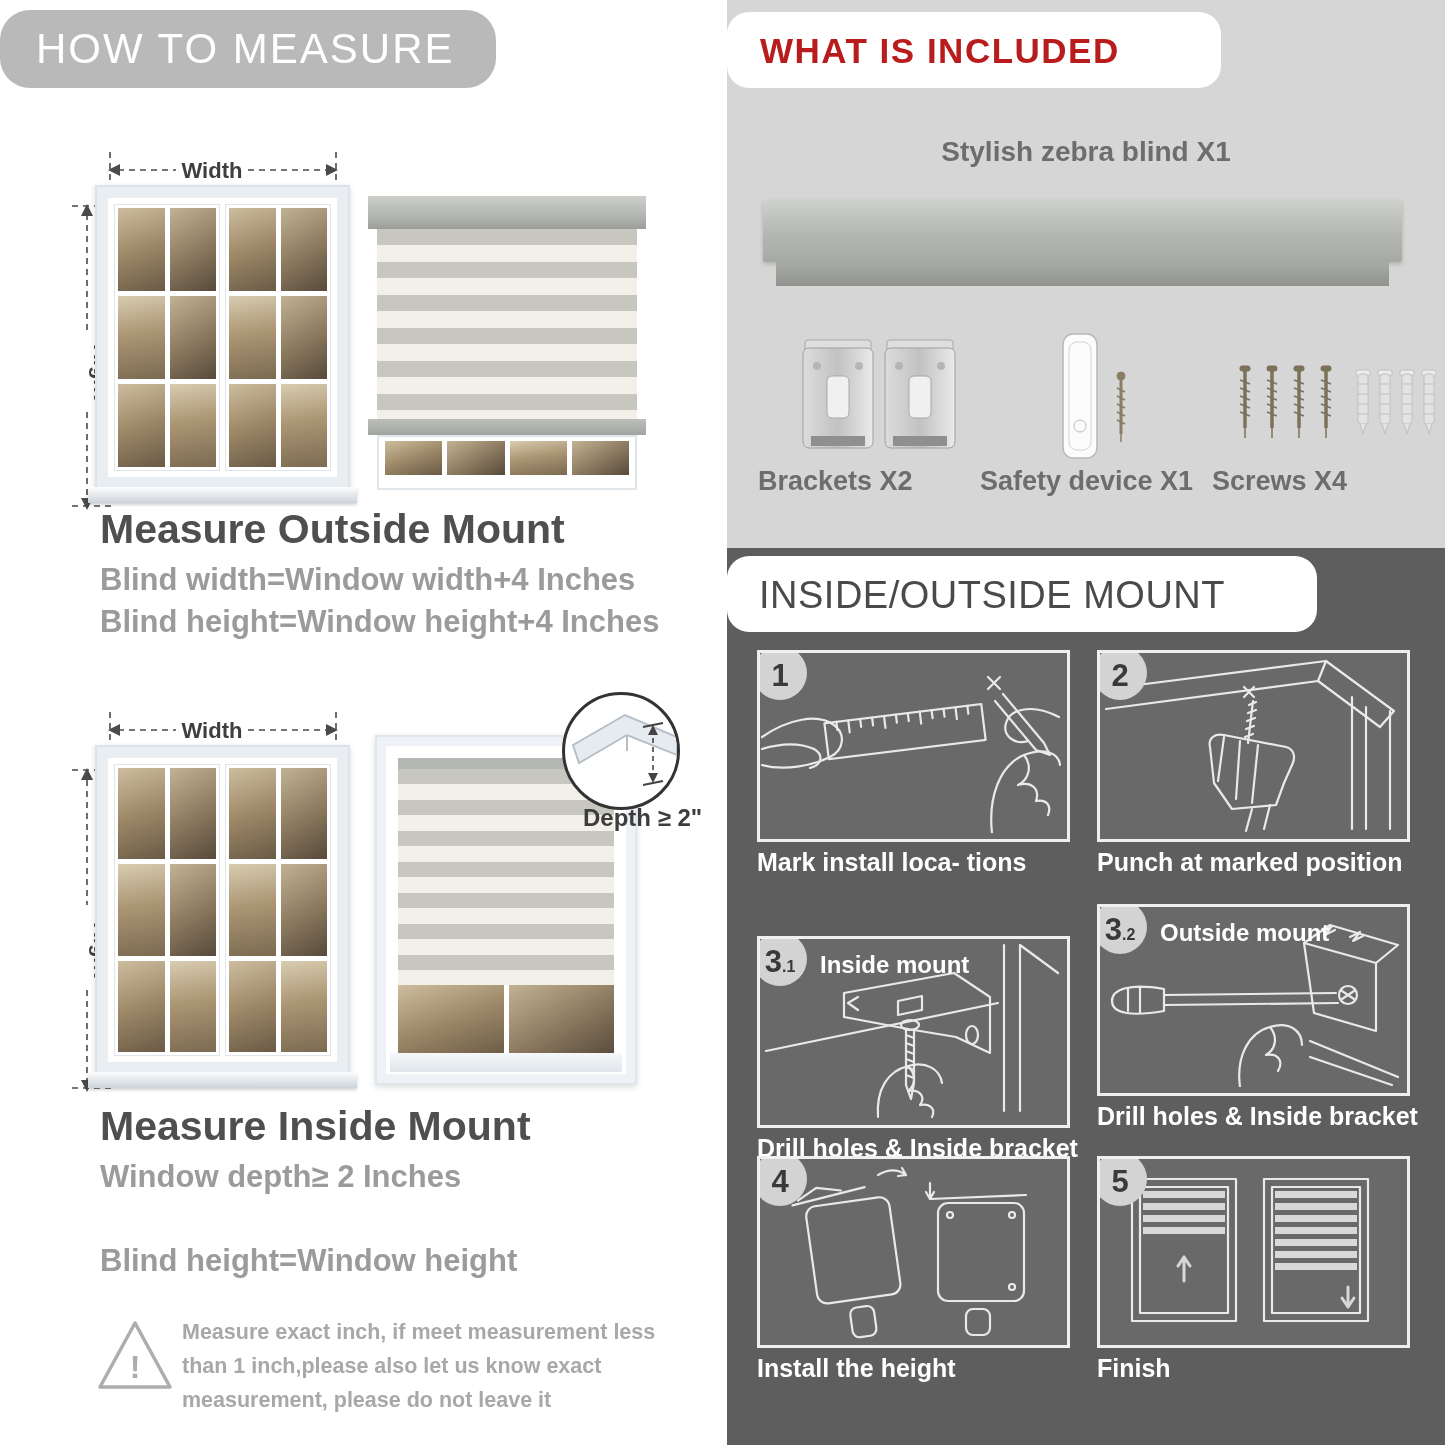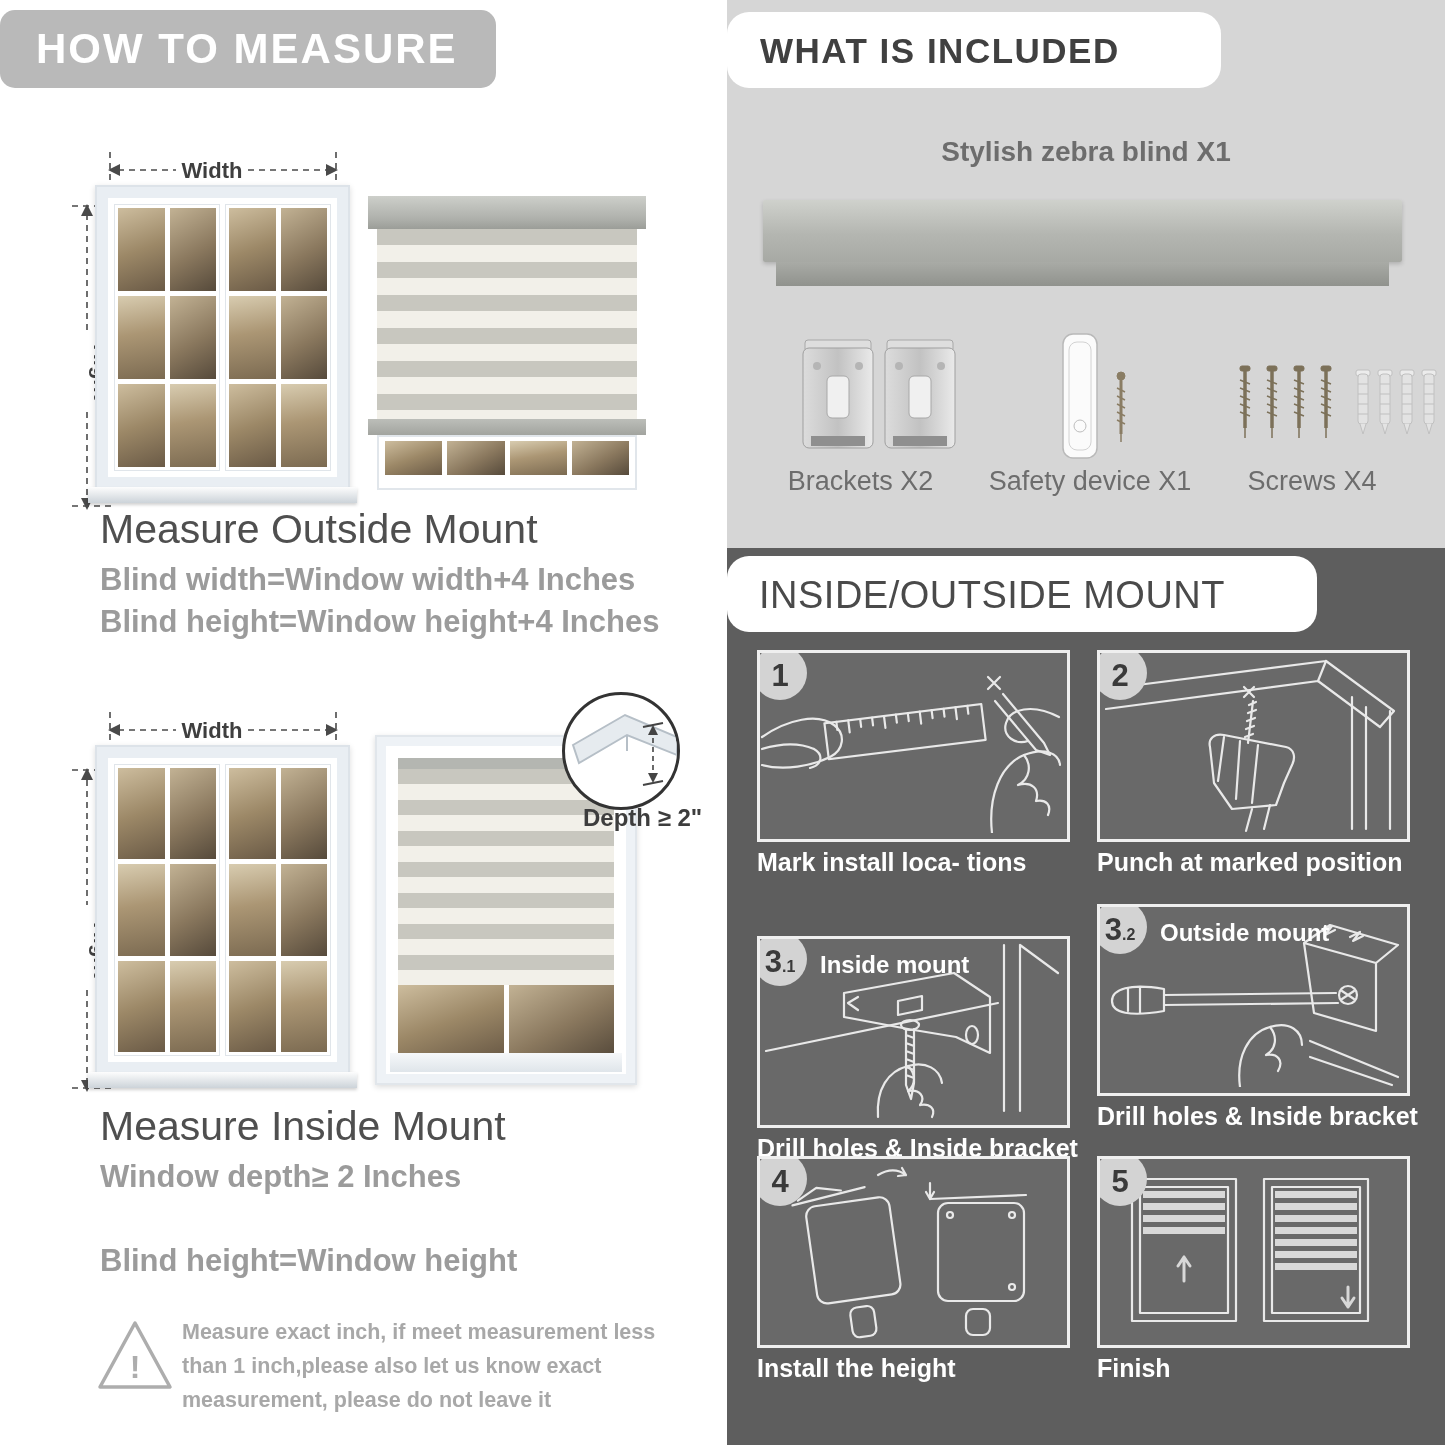--- a/index.html
+++ b/index.html
@@ -1,24 +1,24 @@
 <!DOCTYPE html>
 <html><head>
 <meta charset="utf-8">
 <style>
   html,body{margin:0;padding:0;background:#fff;}
   .page{position:relative;width:1445px;height:1445px;background:#ffffff;overflow:hidden;
         font-family:"Liberation Sans",sans-serif;}
   .abs{position:absolute;}
 
   
-  .banner{left:0;top:10px;width:496px;height:78px;background:#b9b9b9;border-radius:15px;
-          color:#ffffff;font-size:42px;font-weight:bold;letter-spacing:2px;
+  .banner{left:0;top:10px;width:496px;height:78px;background:#b9b9b9;border-radius:30px;
+          color:#ffffff;font-size:42px;font-weight:normal;letter-spacing:2px;
           line-height:78px;padding-left:36px;box-sizing:border-box;white-space:nowrap;}
-  .h1{font-size:41px;font-weight:normal;color:#4f4f4f;white-space:nowrap;text-align:right;}
+  .h1{font-size:41px;font-weight:bold;color:#4f4f4f;white-space:nowrap;text-align:right;}
   .formula{font-size:31px;font-weight:bold;color:#9b9b9b;white-space:nowrap;}
   .depth-note{font-size:24px;font-weight:bold;color:#3d3d3d;white-space:nowrap;}
   .warn-text{font-size:21.5px;font-weight:bold;color:#a8a8a8;line-height:34px;white-space:nowrap;}
 
   .window{position:absolute;background:#e9eef3;border:2px solid #dde3e9;box-sizing:border-box;
           padding:11px;box-shadow:0 2px 6px rgba(0,0,0,.14);}
   .win-inner{display:flex;gap:5px;height:100%;background:#ffffff;padding:6px;box-sizing:border-box;}
   .sash{flex:1;display:grid;grid-template-columns:1fr 1fr;grid-template-rows:1fr 1fr 1fr;gap:5px;
         background:#ffffff;border:1px solid #e0e5ea;padding:3px;}
   .pane{background:linear-gradient(160deg,#cdbd9e,#9c8867 50%,#6a5a46);}
@@ -51,29 +51,29 @@
          background:linear-gradient(#f6f8fa,#dfe5ea);}
 
   .callout{left:562px;top:692px;width:118px;height:118px;border:3px solid #333333;
            border-radius:50%;background:#ffffff;box-sizing:border-box;overflow:hidden;}
 
   
   .right-light{left:727px;top:0;width:718px;height:548px;background:#d6d6d6;}
   .included-titlebox{left:727px;top:12px;width:494px;height:76px;background:#ffffff;
                      border-radius:22px;}
   .included-title{left:760px;top:12px;height:76px;line-height:78px;font-size:35px;font-weight:bold;
-                  color:#404040;letter-spacing:1.5px;white-space:nowrap;}
+                  color:#b91c1c;letter-spacing:1.5px;white-space:nowrap;}
   .product-label{left:727px;top:136px;width:718px;text-align:center;font-size:28px;
                  font-weight:bold;color:#6d6d6d;}
   .rail-main{left:763px;top:200px;width:639px;height:62px;border-radius:2px;
              background:linear-gradient(180deg,#cfd1cc,#b4b6b1 55%,#a7a9a4);
              box-shadow:0 2px 4px rgba(0,0,0,.18);}
   .rail-under{left:776px;top:262px;width:613px;height:24px;
               background:linear-gradient(180deg,#a9aba6,#90928d);}
-  .part-label{top:466px;font-size:27px;font-weight:normal;color:#6d6d6d;text-align:center;white-space:nowrap;}
+  .part-label{top:466px;font-size:27px;font-weight:bold;color:#6d6d6d;white-space:nowrap;}
 
   .right-dark{left:727px;top:548px;width:718px;height:897px;background:#5e5e5e;}
   .mount-titlebox{left:727px;top:556px;width:590px;height:76px;background:#ffffff;border-radius:22px;}
   .mount-title{left:759px;top:556px;height:76px;line-height:78px;font-size:38px;font-weight:normal;
                color:#4a4a4a;letter-spacing:.5px;white-space:nowrap;}
 
   .step{position:absolute;width:313px;}
   .panel{position:relative;width:307px;height:186px;background:#696969;border:3px solid #efefef;
          overflow:hidden;}
   .badge{position:absolute;left:-7px;top:-7px;width:54px;height:54px;background:#d3d3d3;

